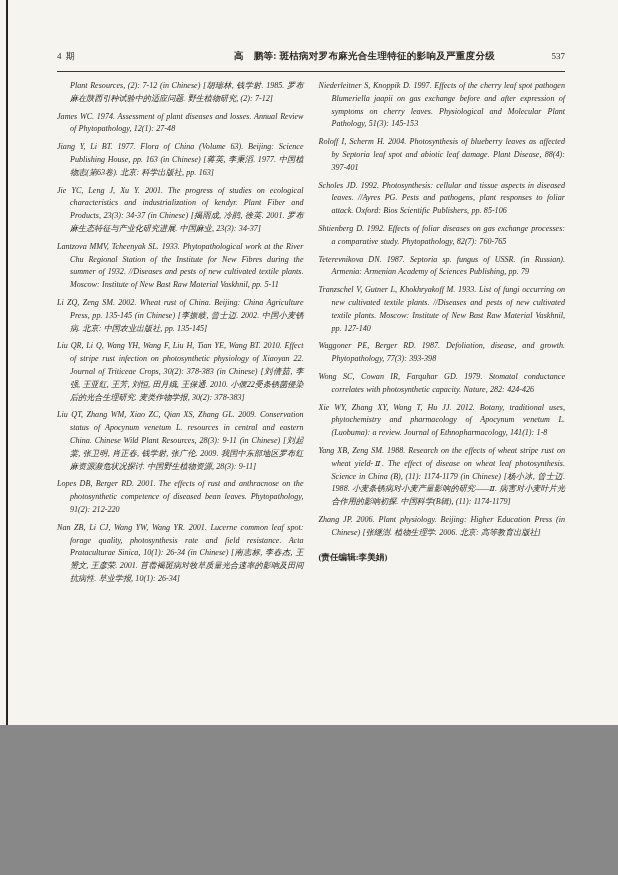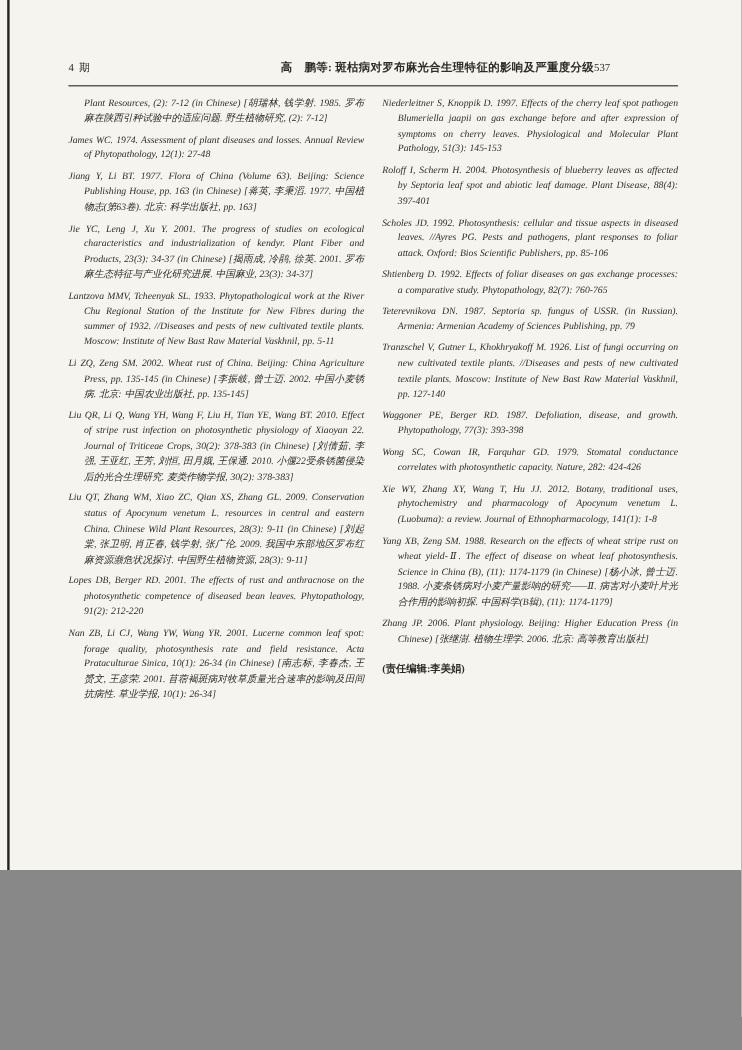--- a/index.html
+++ b/index.html
@@ -16,21 +16,21 @@
     position:absolute; left:6px; top:0; width:2px; height:100%;
     background:#26231f;
   }
   .header {
     position:absolute; left:57px; right:53px; top:50px;
     display:flex; align-items:baseline;
     font-size:9px;
   }
   .header .issue { width:70px; letter-spacing:1px; }
   .header .title { flex:1; text-align:right; font-weight:bold; font-size:9.5px; letter-spacing:0.3px; }
-  .header .pageno { width:70px; }
+  .header .pageno { width:70px; text-align:right; }
   .rule {
     position:absolute; left:57px; right:53px; top:71px;
     border-top:1.2px solid #3a3733;
   }
   .columns {
     position:absolute; left:57px; right:53px; top:80px;
     display:flex; gap:15px;
   }
   .col { width:50%; }
   .ref {
@@ -86,21 +86,21 @@
       <div class="ref">Liu QT, Zhang WM, Xiao ZC, Qian XS, Zhang GL. 2009. Conservation status of Apocynum venetum L. resources in central and eastern China. Chinese Wild Plant Resources, 28(3): 9-11 (in Chinese) [刘起棠, 张卫明, 肖正春, 钱学射, 张广伦. 2009. 我国中东部地区罗布红麻资源濒危状况探讨. 中国野生植物资源, 28(3): 9-11]</div>
       <div class="ref">Lopes DB, Berger RD. 2001. The effects of rust and anthracnose on the photosynthetic competence of diseased bean leaves. Phytopathology, 91(2): 212-220</div>
       <div class="ref">Nan ZB, Li CJ, Wang YW, Wang YR. 2001. Lucerne common leaf spot: forage quality, photosynthesis rate and field resistance. Acta Prataculturae Sinica, 10(1): 26-34 (in Chinese) [南志标, 李春杰, 王赟文, 王彦荣. 2001. 苜蓿褐斑病对牧草质量光合速率的影响及田间抗病性. 草业学报, 10(1): 26-34]</div>
     </div>
     <div class="col">
       <div class="ref">Niederleitner S, Knoppik D. 1997. Effects of the cherry leaf spot pathogen Blumeriella jaapii on gas exchange before and after expression of symptoms on cherry leaves. Physiological and Molecular Plant Pathology, 51(3): 145-153</div>
       <div class="ref">Roloff I, Scherm H. 2004. Photosynthesis of blueberry leaves as affected by Septoria leaf spot and abiotic leaf damage. Plant Disease, 88(4): 397-401</div>
       <div class="ref">Scholes JD. 1992. Photosynthesis: cellular and tissue aspects in diseased leaves. //Ayres PG. Pests and pathogens, plant responses to foliar attack. Oxford: Bios Scientific Publishers, pp. 85-106</div>
       <div class="ref">Shtienberg D. 1992. Effects of foliar diseases on gas exchange processes: a comparative study. Phytopathology, 82(7): 760-765</div>
       <div class="ref">Teterevnikova DN. 1987. Septoria sp. fungus of USSR. (in Russian). Armenia: Armenian Academy of Sciences Publishing, pp. 79</div>
-      <div class="ref">Tranzschel V, Gutner L, Khokhryakoff M. 1926. List of fungi occurring on new cultivated textile plants. //Diseases and pests of new cultivated textile plants. Moscow: Institute of New Bast Raw Material Vaskhnil, pp. 127-140</div>
+      <div class="ref">Tranzschel V, Gutner L, Khokhryakoff M. 1933. List of fungi occurring on new cultivated textile plants. //Diseases and pests of new cultivated textile plants. Moscow: Institute of New Bast Raw Material Vaskhnil, pp. 127-140</div>
       <div class="ref">Waggoner PE, Berger RD. 1987. Defoliation, disease, and growth. Phytopathology, 77(3): 393-398</div>
       <div class="ref">Wong SC, Cowan IR, Farquhar GD. 1979. Stomatal conductance correlates with photosynthetic capacity. Nature, 282: 424-426</div>
       <div class="ref">Xie WY, Zhang XY, Wang T, Hu JJ. 2012. Botany, traditional uses, phytochemistry and pharmacology of Apocynum venetum L. (Luobuma): a review. Journal of Ethnopharmacology, 141(1): 1-8</div>
       <div class="ref">Yang XB, Zeng SM. 1988. Research on the effects of wheat stripe rust on wheat yield-Ⅱ. The effect of disease on wheat leaf photosynthesis. Science in China (B), (11): 1174-1179 (in Chinese) [杨小冰, 曾士迈. 1988. 小麦条锈病对小麦产量影响的研究——Ⅱ. 病害对小麦叶片光合作用的影响初探. 中国科学(B辑), (11): 1174-1179]</div>
       <div class="ref">Zhang JP. 2006. Plant physiology. Beijing: Higher Education Press (in Chinese) [张继澍. 植物生理学. 2006. 北京: 高等教育出版社]</div>
       <div class="editor">(责任编辑:李美娟)</div>
     </div>
   </div>
 
   <div class="footer">

